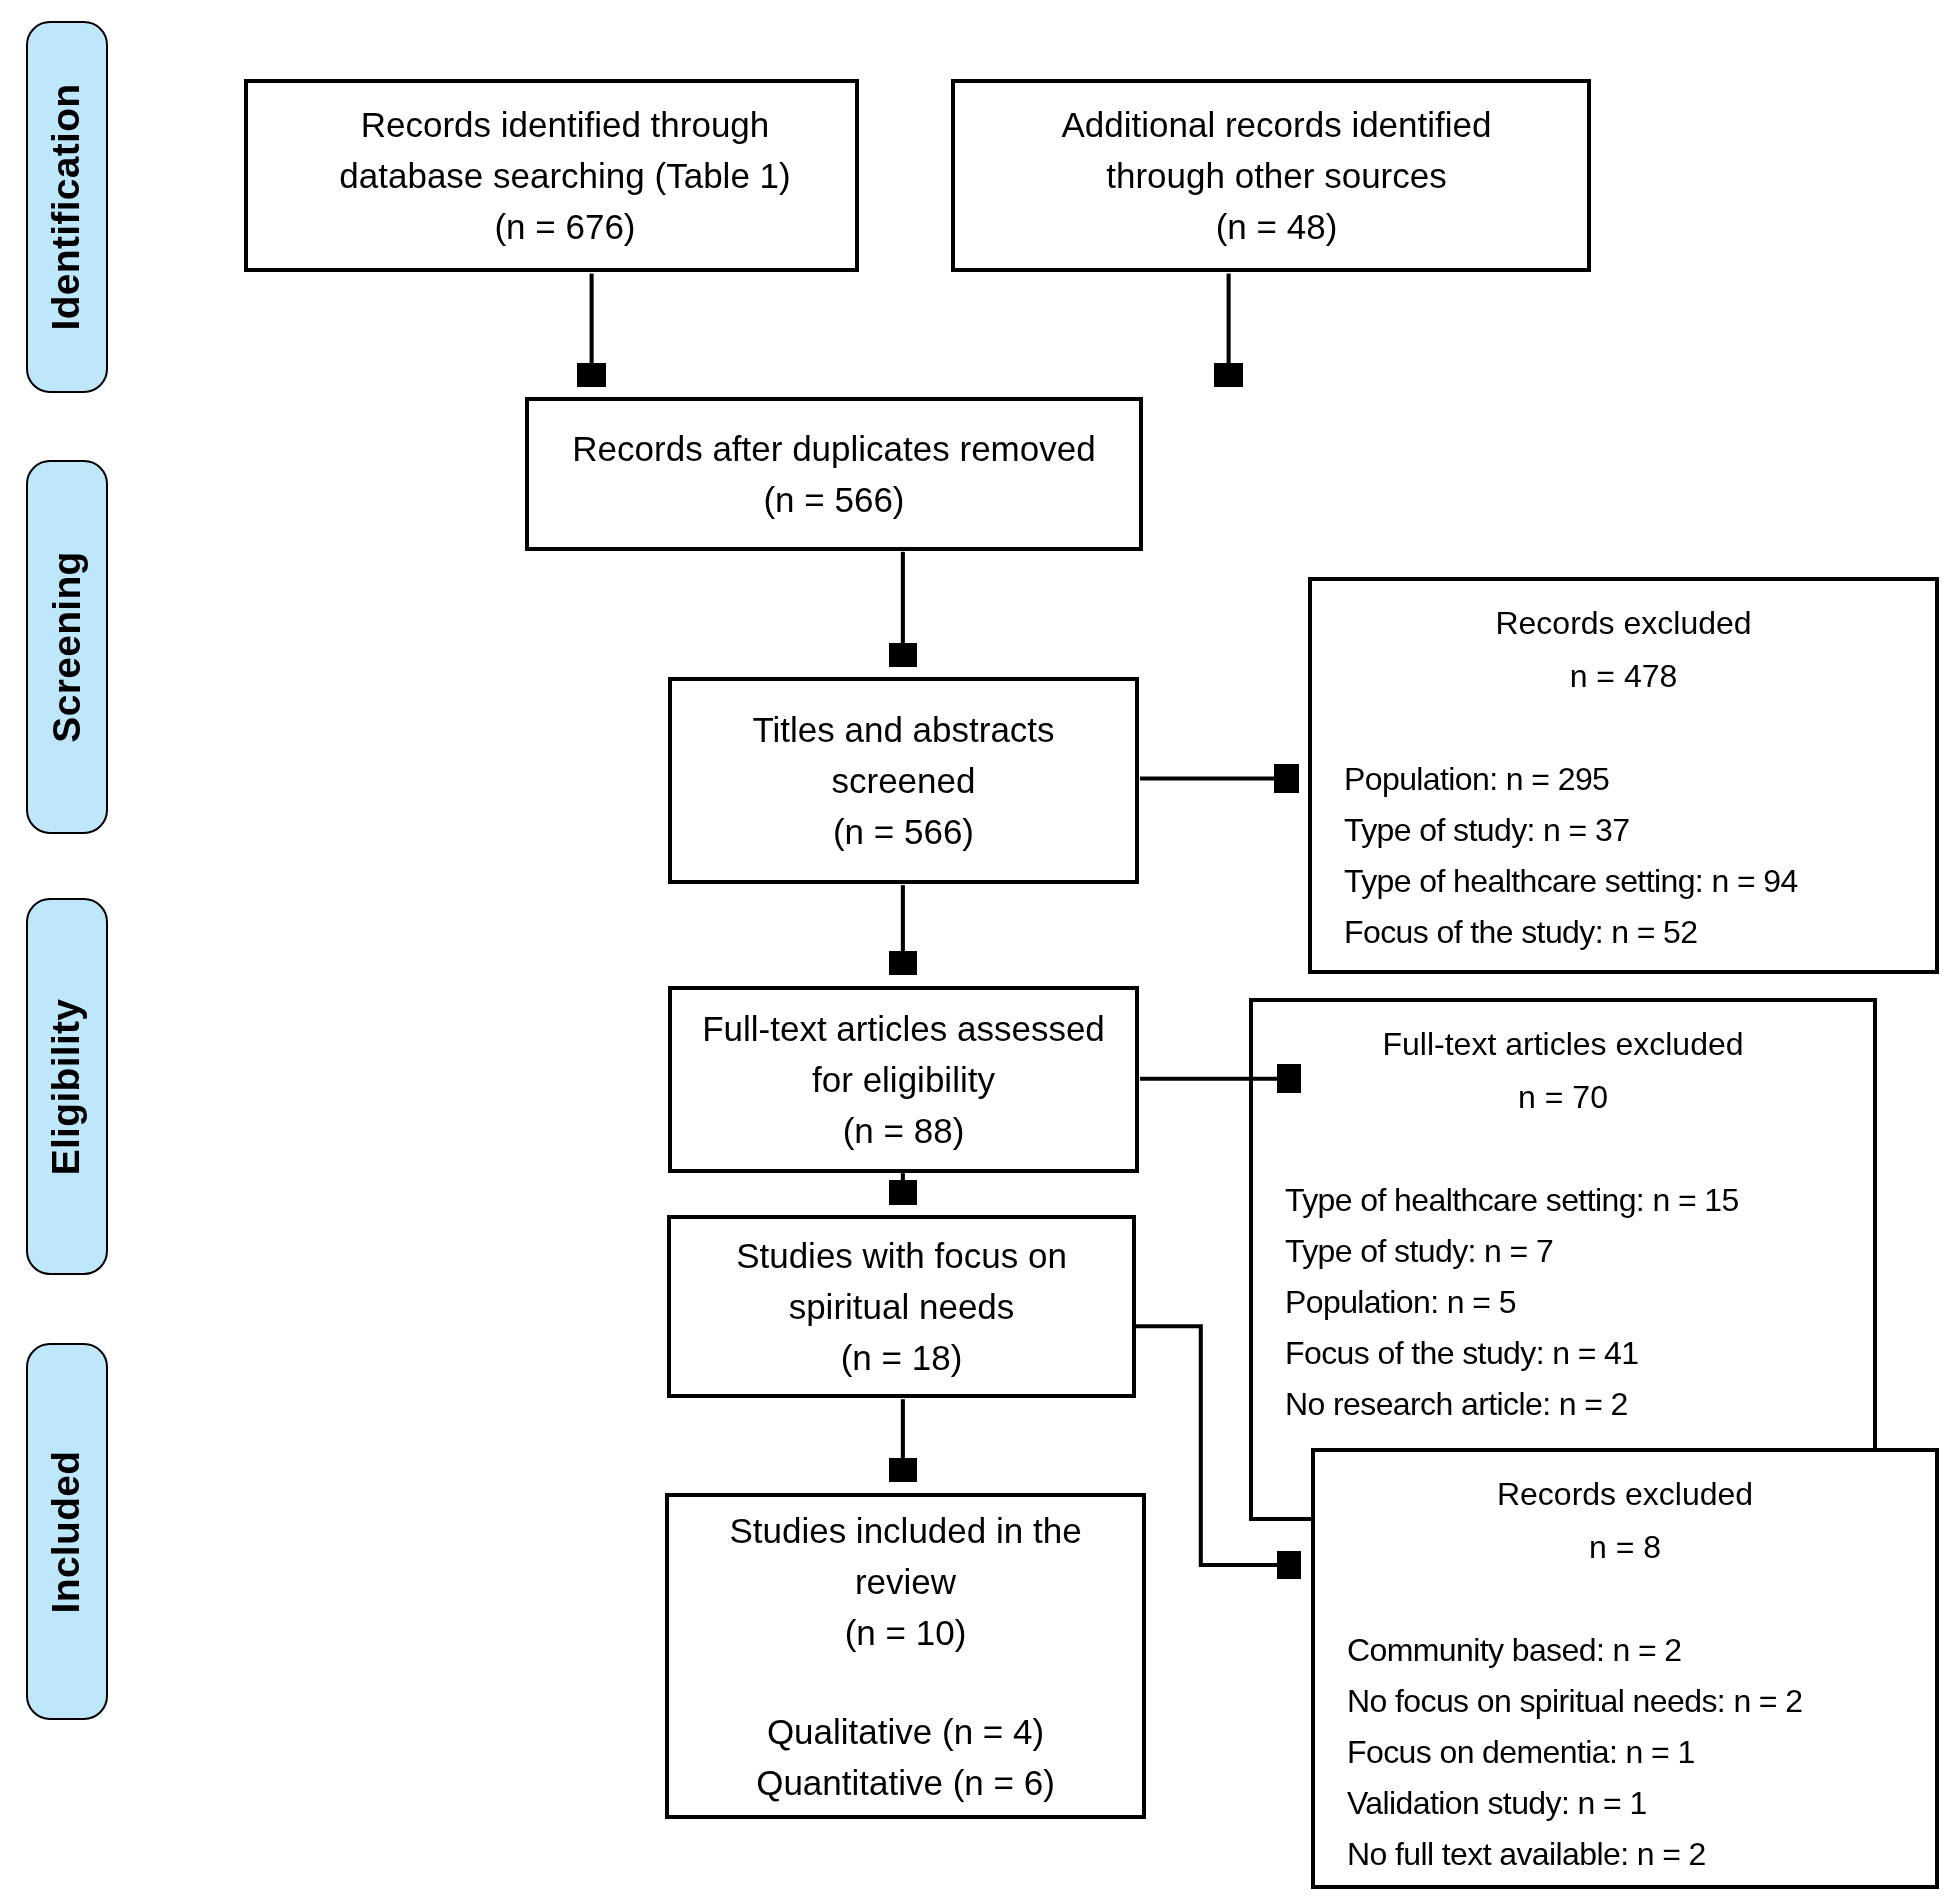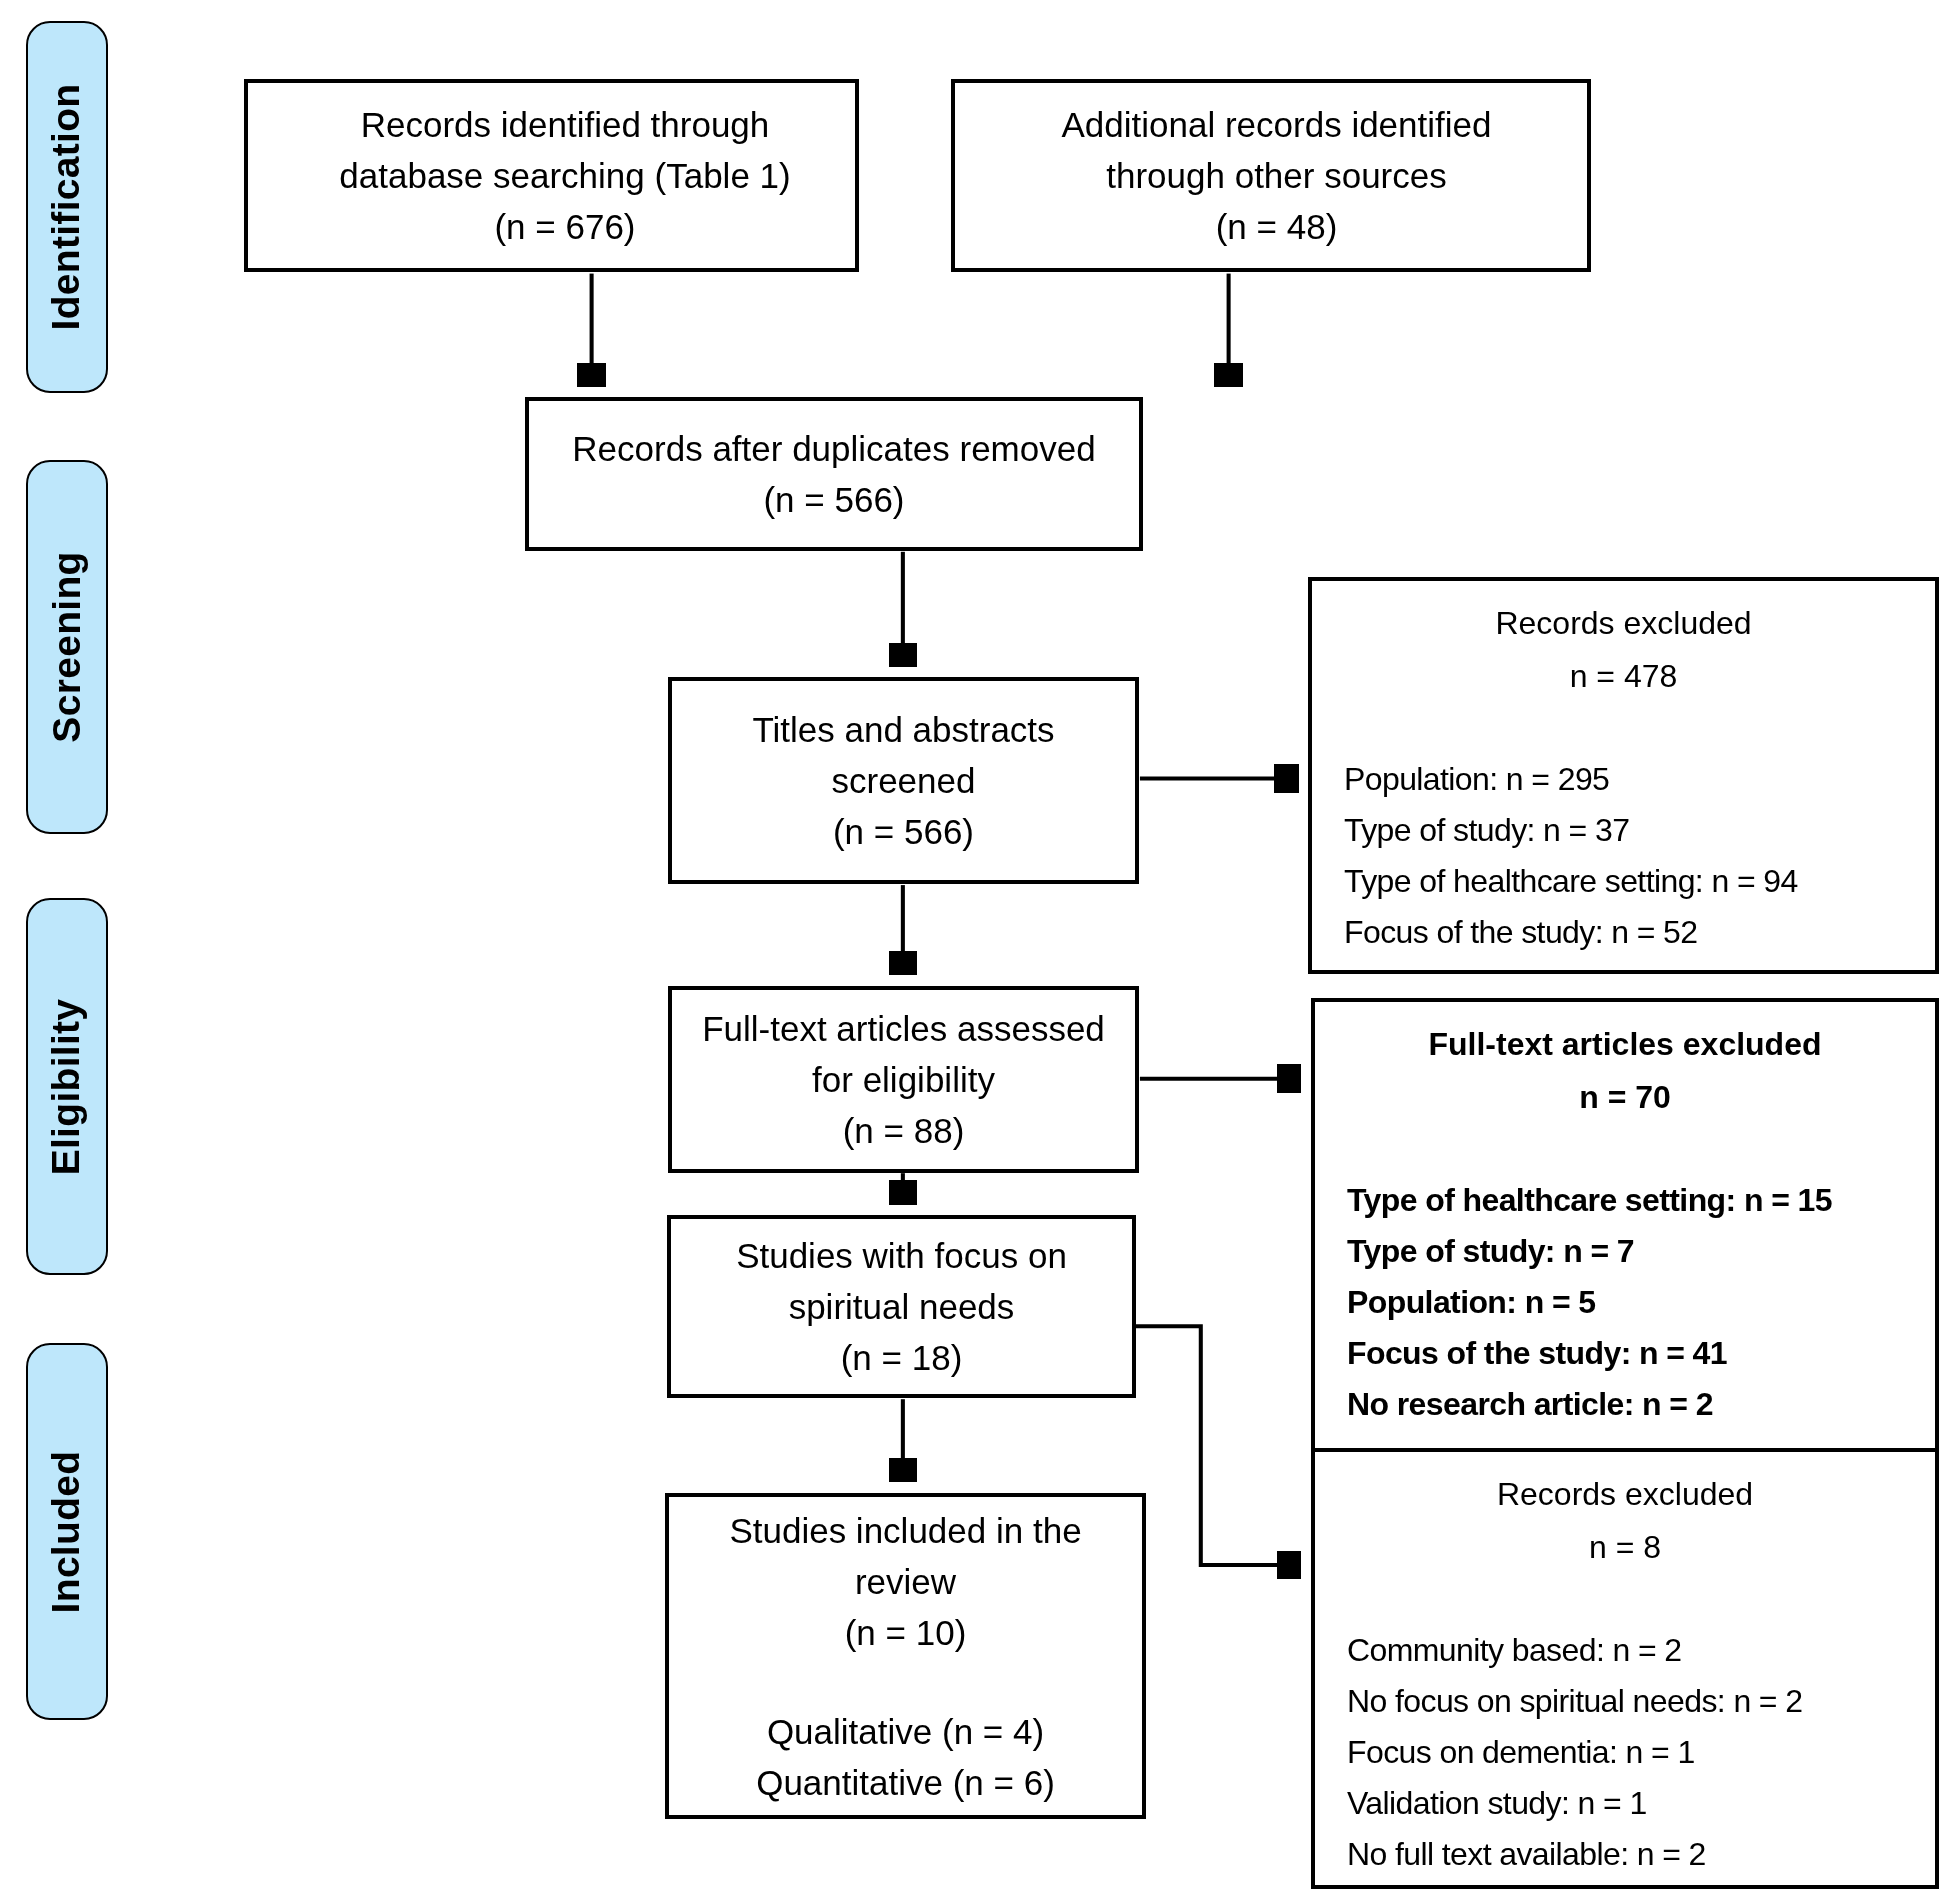--- a/index.html
+++ b/index.html
@@ -65,21 +65,21 @@
     position: absolute;
     background: #ffffff;
     border: 4.6px solid #000000;
     box-sizing: border-box;
     display: flex;
     flex-direction: column;
     font-size: 32px;
     padding-top: 16px;
   }
   .x-records1 { left: 1308px; top: 577px;  width: 631px; height: 397px; }
-  .x-fulltext { left: 1311px; top: 998px; width: 628px; height: 523px; font-weight: bold; }
+  .x-fulltext { left: 1249px; top: 998px; width: 628px; height: 523px; }
   .x-records2 { left: 1311px; top: 1448px; width: 628px; height: 441px; }
   .xbox .xtitle { text-align: center; line-height: 53px; }
   .xbox .xcount { text-align: center; line-height: 53px; }
   .xbox .xgap   { height: 51px; }
   .xbox .xitem  {
     text-align: left;
     padding-left: 32px;
     padding-right: 8.7px;
     line-height: 51px;
     letter-spacing: -0.6px;

